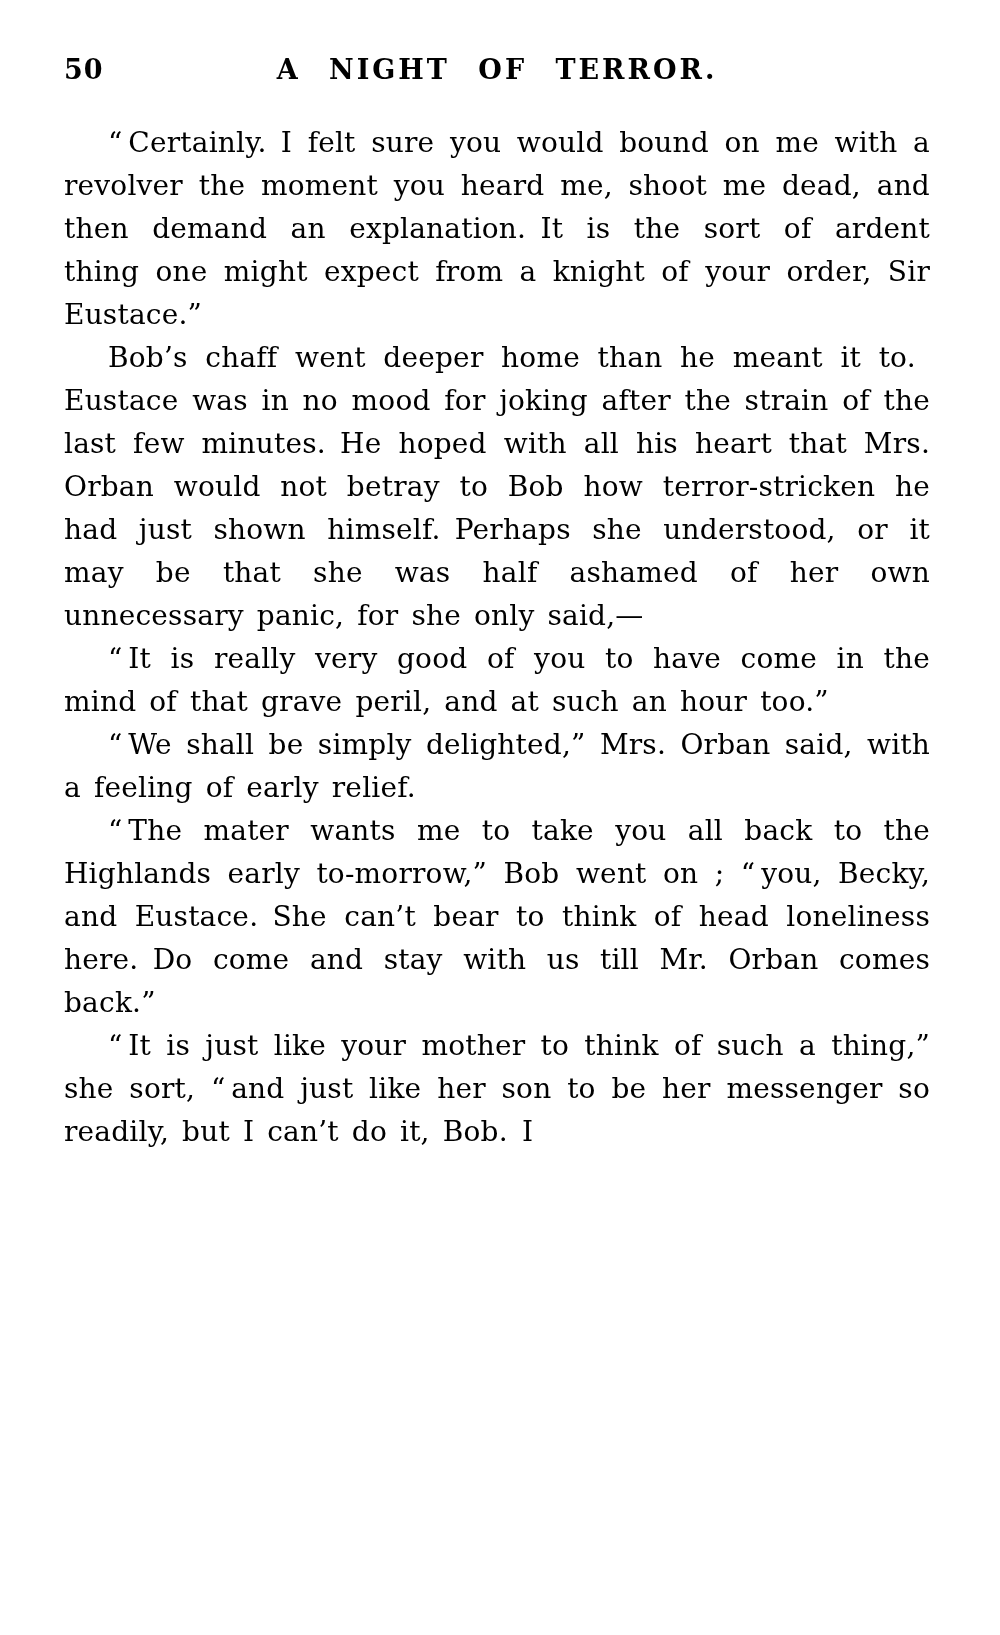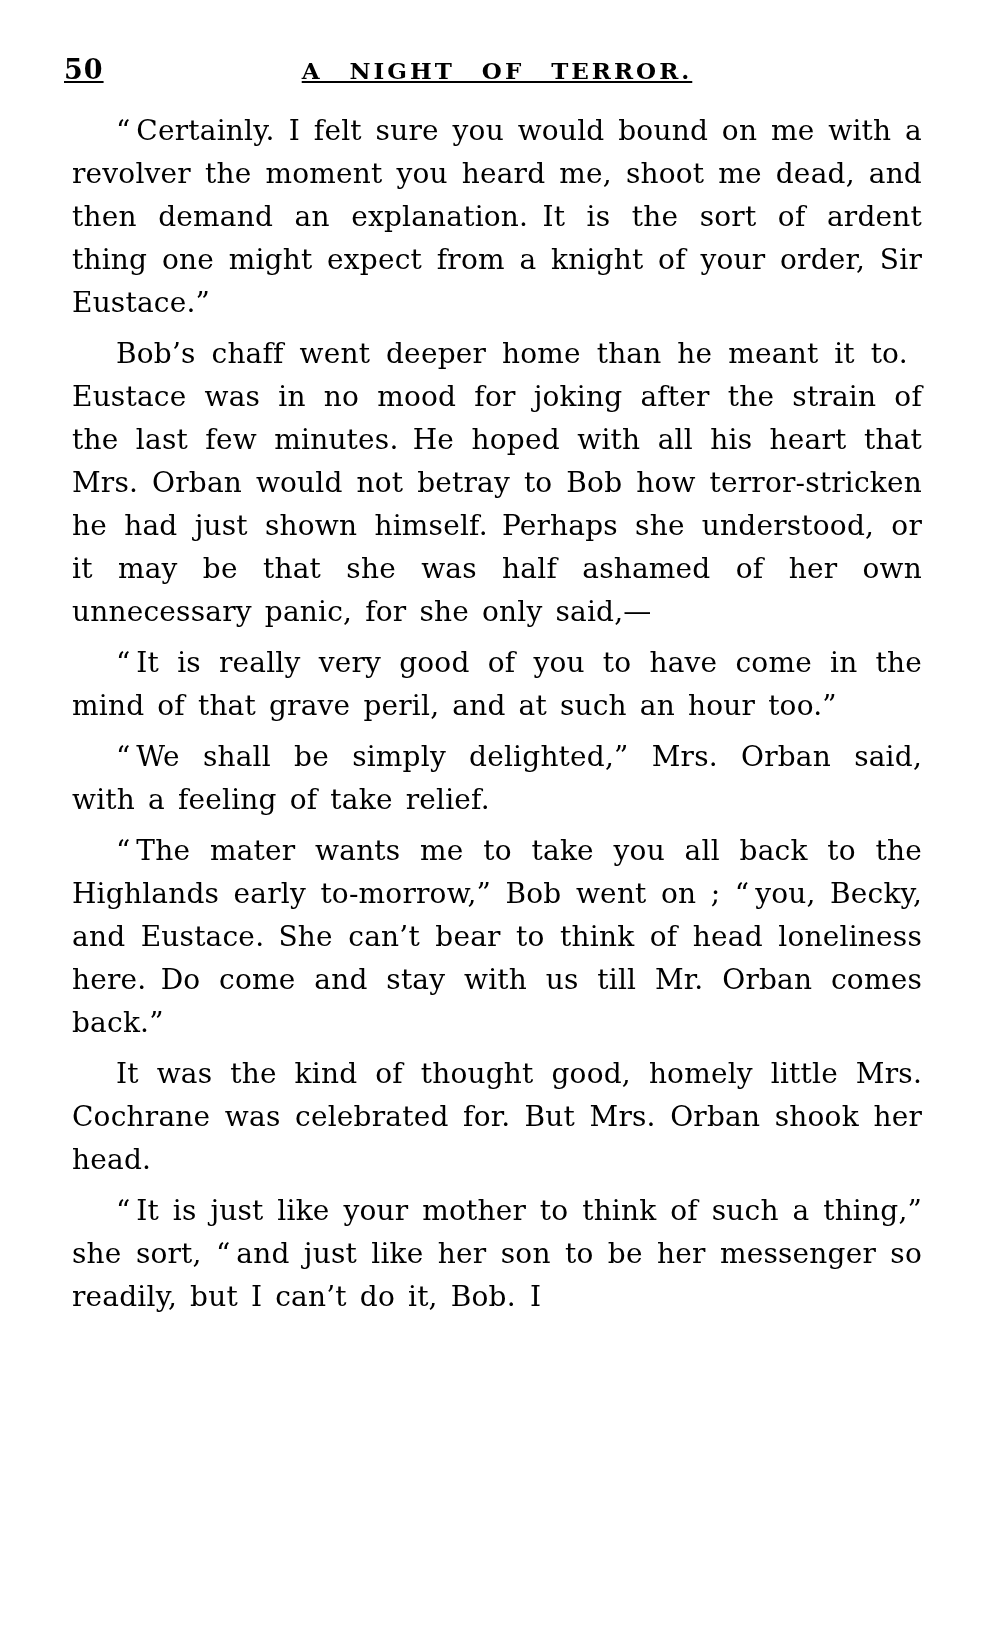--- a/index.html
+++ b/index.html
@@ -18,47 +18,46 @@
   .page {
     position: absolute;
     top: 0; left: 0; right: 0; bottom: 0;
     padding: 54px 70px 0 64px;
     box-sizing: border-box;
   }
   .running-header {
     display: grid;
     grid-template-columns: 1fr auto 1fr;
     align-items: baseline;
-    margin-bottom: 24px;
-    text-decoration: underline;
+    margin-bottom: 36px;
   }
   .page-number {
     justify-self: start;
     font-size: 27px;
     font-weight: bold;
     letter-spacing: 1px;
   }
   .running-title {
     justify-self: center;
-    font-size: 23px;
+    font-size: 27px;
     font-weight: bold;
     letter-spacing: 3px;
     word-spacing: 16px;
     white-space: nowrap;
   }
   .spacer { justify-self: end; }
   .text-block {
     font-size: 28px;
     line-height: 43px;
     text-align: justify;
     word-spacing: 0.14em;
     letter-spacing: 0.2px;
   }
   .text-block p {
-    margin: 8px;
+    margin: 0;
     padding: 0;
     text-indent: 44px;
   }
 </style>
 </head>
 <body>
 
 <div class="page">
   <div class="running-header">
     <span class="page-number">50</span>
@@ -68,21 +67,20 @@
 
   <div class="text-block">
 
       <p>“ Certainly. I felt sure you would bound on me with a revolver the moment you heard me, shoot me dead, and then demand an explanation. It is the sort of ardent thing one might expect from a knight of your order, Sir Eustace.”</p>
 
       <p>Bob’s chaff went deeper home than he meant it to. Eustace was in no mood for joking after the strain of the last few minutes. He hoped with all his heart that Mrs. Orban would not betray to Bob how terror-stricken he had just shown himself. Perhaps she understood, or it may be that she was half ashamed of her own unnecessary panic, for she only said,—</p>
 
       <p>“ It is really very good of you to have come in the mind of that grave peril, and at such an hour too.”</p>
 
 
-      <p>“ We shall be simply delighted,” Mrs. Orban said, with a feeling of take relief.</p>
+      <p>“ We shall be simply delighted,” Mrs. Orban said, with a feeling of early relief.</p>
 
       <p>“ The mater wants me to take you all back to the Highlands early to-morrow,” Bob went on ; “ you, Becky, and Eustace. She can’t bear to think of head loneliness here. Do come and stay with us till Mr. Orban comes back.”</p>
 
-      <p>It was the kind of thought good, homely little Mrs. Cochrane was celebrated for. But Mrs. Orban shook her head.</p>
 
       <p>“ It is just like your mother to think of such a thing,” she sort, “ and just like her son to be her messenger so readily, but I can’t do it, Bob. I</p>
     </div>
 </div>
 
 </body></html>

